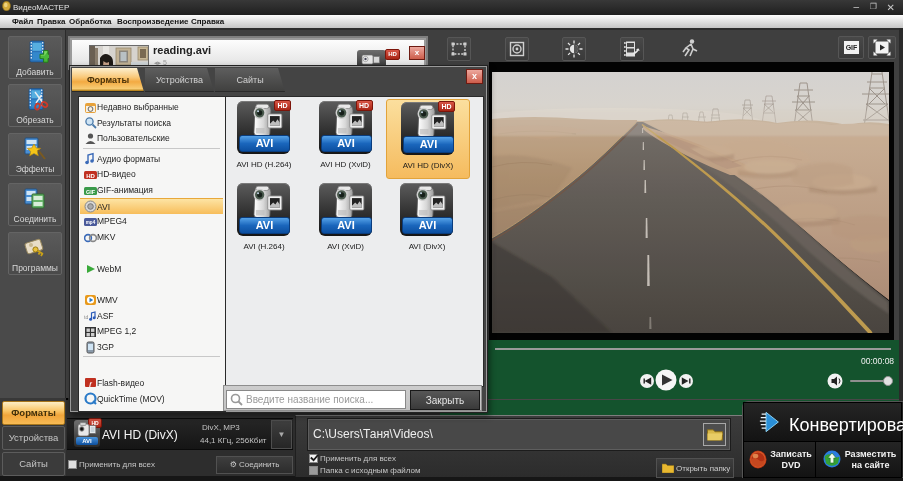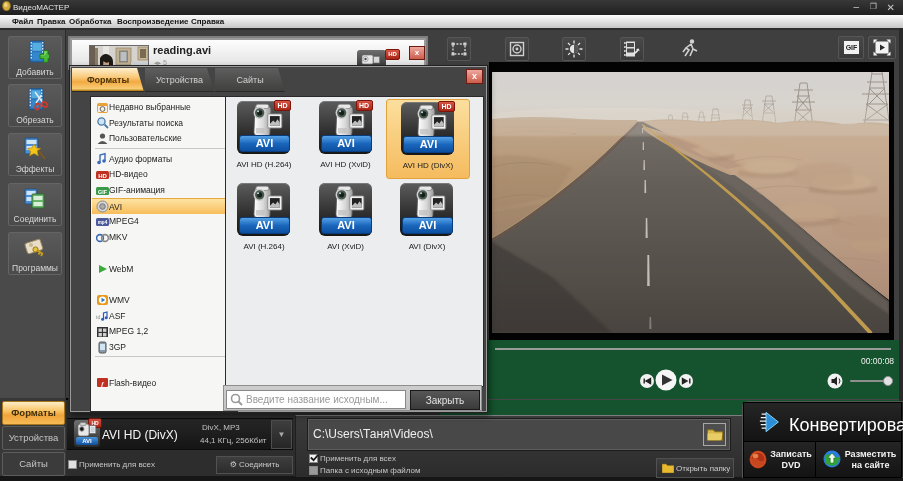--- a/index.html
+++ b/index.html
@@ -35,21 +35,21 @@
 #convsec{position:absolute;left:676px;top:3px;width:161px;height:75px;background:#262626;border:1px solid #555;border-radius:6px 0 0 0;border-right:none;z-index:3;}
 .convbtn{position:absolute;background:linear-gradient(#252525,#131313);border:1px solid #000;z-index:4;}
 #bottomstrip{left:0;top:476px;width:903px;height:5px;background:#161616;}
 .chk{position:absolute;width:7px;height:7px;background:#e0e0e0;border:1px solid #888;}
 .chklbl{position:absolute;color:#c6c6c6;font-size:8px;white-space:nowrap;}
 
 #dialog{left:69px;top:65px;width:417px;height:346px;z-index:6;background:#444444;border:1px solid #232323;box-shadow:2px 3px 6px rgba(0,0,0,.45);}
 #dlgframe{position:absolute;left:0px;top:0px;width:415px;height:344px;border:1px solid #9a9a9a;}
 .dtab{position:absolute;top:2px;height:24px;color:#d2d2d2;font-size:9px;text-align:center;line-height:24px;background:linear-gradient(#5e5e5e,#40403f);border-bottom:1px solid #2a2a2a;clip-path:polygon(0 0,calc(100% - 7px) 0,100% 100%,0 100%);box-sizing:border-box;}
 .dtab.active{background:linear-gradient(#fdf0d0,#f9c97a 40%,#f3aa42 60%,#f8cc74 90%,#a8720a);color:#4a3208;font-weight:bold;}
-#dlglist{position:absolute;left:20px;top:30px;width:146px;height:314px;background:#f6f6f5;border:1px solid #2a2a2a;}
+#dlglist{position:absolute;left:8px;top:30px;width:146px;height:314px;background:#f6f6f5;border:1px solid #2a2a2a;}
 .litem{position:absolute;left:1px;width:143px;height:15px;font-size:8.5px;color:#1d1d1d;}
 .litem .txt{position:absolute;left:17px;top:3px;white-space:nowrap;}
 .litem .ic{position:absolute;left:4px;top:1.5px;width:11px;height:11px;}
 .lsep{position:absolute;left:4px;width:137px;height:1px;background:#c8c8c8;}
 #dlgcontent{position:absolute;left:155px;top:30px;width:257px;height:289px;background:#ecedee;border:1px solid #2a2a2a;}
 #dlgsearchrow{position:absolute;left:153px;top:319px;width:259px;height:26px;background:linear-gradient(#cdcdcd,#c2c2c2);border:1px solid #8e8e8e;box-sizing:border-box;}
 #searchbox{position:absolute;left:2px;top:4px;width:178px;height:17px;background:#fff;border:1px solid #888;}
 #closebtn{position:absolute;left:186px;top:4px;width:68px;height:18px;background:linear-gradient(#575757,#3a3a3a);border:1px solid #191919;color:#e3e3e3;font-size:10px;text-align:center;line-height:19px;}
 .tilecell{position:absolute;width:82px;height:78px;}
 .tilesel{background:linear-gradient(#fbdf9e,#f5bb5e);border:1px solid #e2a33a;border-radius:3px;}
@@ -576,20 +576,27 @@
         <div class="txt">3GP</div>
       </div>
       <div class="lsep" style="top: 259.2px;"></div>
       <div class="litem" style="top: 277.9px;">
         <div class="ic"><svg width="13" height="13">
             <rect x="1" y="2" width="11" height="9" rx="1" fill="#c03020"></rect>
             <text x="6.5" y="9.5" font-size="7" font-weight="bold" fill="#fff" text-anchor="middle" font-family="Liberation Serif" font-style="italic">f</text>
           </svg></div>
         <div class="txt">Flash-видео</div>
       </div>
+      <div class="litem" style="top: 293.6px;">
+        <div class="ic"><svg width="13" height="13">
+            <circle cx="6.5" cy="6.5" r="5" fill="none" stroke="#2a7ac8" stroke-width="2.2"></circle>
+            <path d="M9 9 L12 12" stroke="#2a7ac8" stroke-width="2"></path>
+          </svg></div>
+        <div class="txt">QuickTime (MOV)</div>
+      </div>
     </div>
 
  <div id="dlgcontent">
       <div class="tilecell" style="left: -3px; top: 1.7px;">
         <div class="tile">
           <svg style="position:absolute;left:7px;top:1px" width="40" height="39" viewBox="0 0 37 36">
             <defs>
               <linearGradient id="cb" x1="0" y1="0" x2="1" y2="0">
                 <stop offset="0" stop-color="#ffffff"></stop>
                 <stop offset=".55" stop-color="#d8d8d8"></stop>
@@ -733,17 +740,17 @@
         </div>
         <div class="tlabel">AVI (DivX)</div>
       </div>
     </div>
  <div id="dlgsearchrow">
   <div id="searchbox">
    <svg style="position:absolute;left:3px;top:2px" width="13" height="13" viewBox="0 0 13 13">
           <circle cx="5.5" cy="5.5" r="4" fill="none" stroke="#999" stroke-width="1.6"></circle>
           <path d="M8.5 8.5 L12 12" stroke="#999" stroke-width="1.8"></path>
         </svg>
-   <div style="position:absolute;left:19px;top:3px;color:#9a9a9a;font-size:10px">Введите название исходным...</div>
+   <div style="position:absolute;left:19px;top:3px;color:#9a9a9a;font-size:10px">Введите название поиска...</div>
   </div>
   <div id="closebtn">Закрыть</div>
  </div>
 </div>
 
 </body></html>

